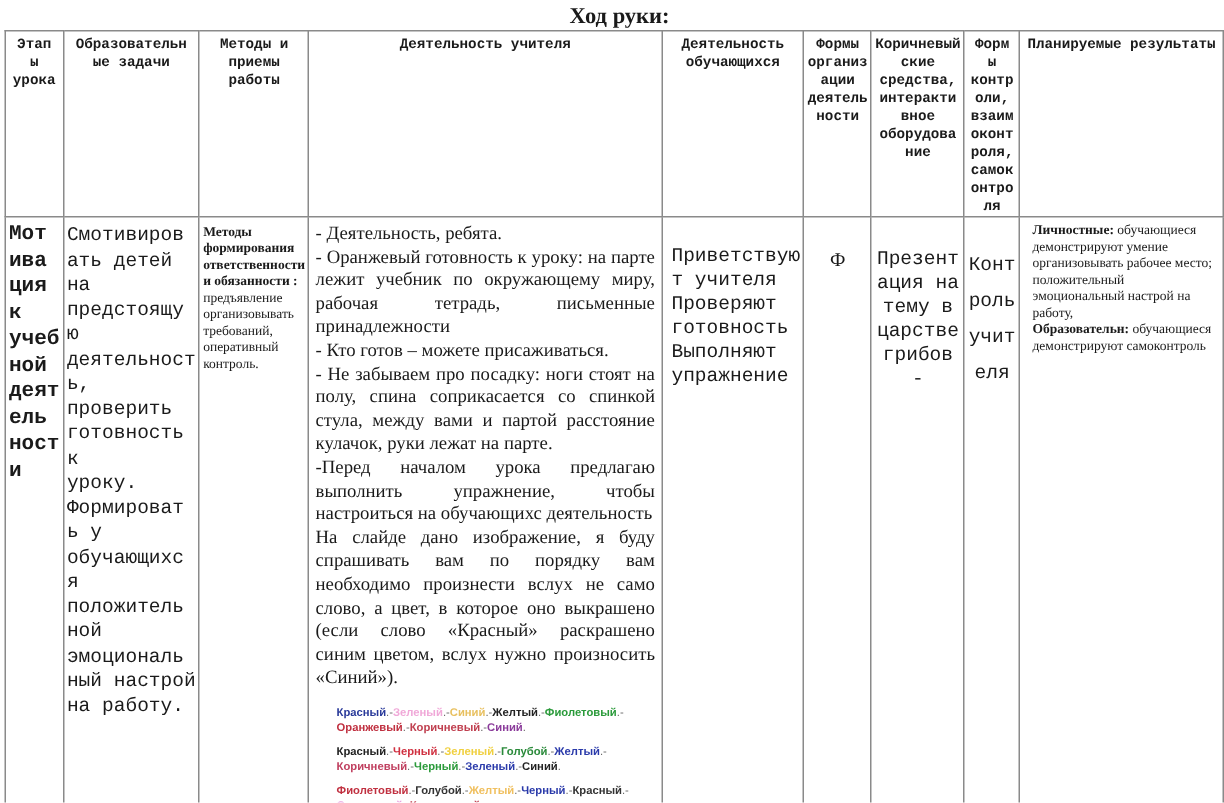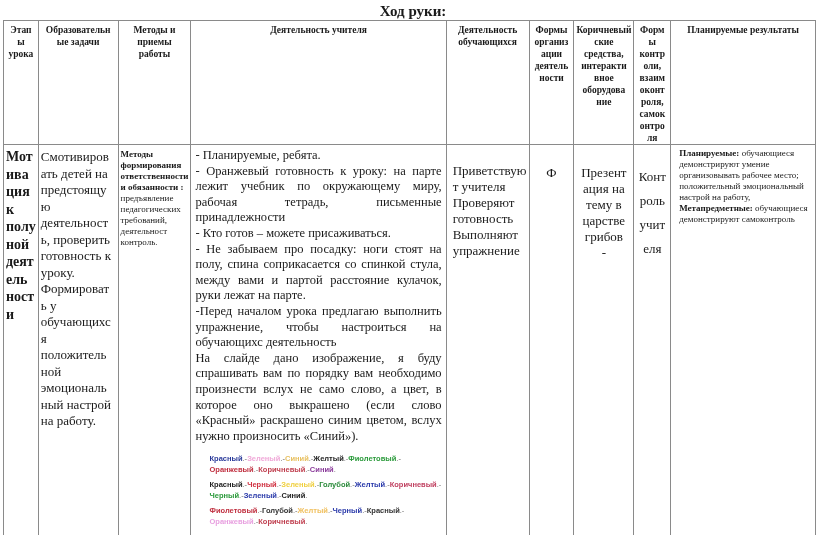--- a/index.html
+++ b/index.html
@@ -81,21 +81,21 @@
 онтро
 ля</th>
     <th class="hdr">Планируемые результаты</th>
   </tr>
   <tr class="body-row">
     <td class="stage">
           <div class="ml">Мот
 ива
 ция
 к
-полу
+учеб
 ной
 деят
 ель
 ност
 и</div>
         </td>
     <td class="tasks">
           <div class="ml">Смотивиров
 ать детей на
 предстоящу
@@ -109,25 +109,25 @@
 обучающихс
 я
 положитель
 ной
 эмоциональ
 ный настрой
 на работу.</div>
         </td>
     <td class="methods">
       <b>Методы формирования ответственности и обязанности :</b>
-      <div>предъявление педагогических требований, деятельност контроль.</div>
+      <div>предъявление организовывать требований, оперативный контроль.</div>
     </td>
     <td class="teacher">
       <div id="teacher-paras">
-            <p>- Планируемые, ребята.</p>
+            <p>- Деятельность, ребята.</p>
             <p>- Оранжевый готовность к уроку: на парте лежит учебник по окружающему миру, рабочая тетрадь, письменные принадлежности</p>
             <p>- Кто готов – можете присаживаться.</p>
             <p>- Не забываем про посадку: ноги стоят на полу, спина соприкасается со спинкой стула, между вами и партой расстояние кулачок, руки лежат на парте.</p>
             <p>-Перед началом урока предлагаю выполнить упражнение, чтобы настроиться на обучающихс деятельность</p>
             <p>На слайде дано изображение, я буду спрашивать вам по порядку вам необходимо произнести вслух не само слово, а цвет, в которое оно выкрашено (если слово «Красный» раскрашено синим цветом, вслух нужно произносить «Синий»).</p>
           </div>
       <div class="colorblock" id="colorblock">
             <div class="line"><span style="color: rgb(42, 58, 154);">Красный</span><span class="sep">.-</span><span style="color: rgb(240, 168, 216);">Зеленый</span><span class="sep">.-</span><span style="color: rgb(232, 192, 96);">Синий</span><span class="sep">.-</span><span style="color: rgb(34, 34, 34);">Желтый</span><span class="sep">.-</span><span style="color: rgb(42, 154, 58);">Фиолетовый</span><span class="sep">.-</span><span style="color: rgb(192, 48, 64);">Оранжевый</span><span class="sep">.-</span><span style="color: rgb(192, 64, 80);">Коричневый</span><span class="sep">.-</span><span style="color: rgb(138, 58, 154);">Синий</span><span class="sep">.</span></div>
             <div class="line"><span style="color: rgb(34, 34, 34);">Красный</span><span class="sep">.-</span><span style="color: rgb(208, 48, 64);">Черный</span><span class="sep">.-</span><span style="color: rgb(240, 208, 64);">Зеленый</span><span class="sep">.-</span><span style="color: rgb(42, 138, 58);">Голубой</span><span class="sep">.-</span><span style="color: rgb(42, 58, 170);">Желтый</span><span class="sep">.-</span><span style="color: rgb(192, 64, 96);">Коричневый</span><span class="sep">.-</span><span style="color: rgb(42, 154, 58);">Черный</span><span class="sep">.-</span><span style="color: rgb(42, 58, 170);">Зеленый</span><span class="sep">.-</span><span style="color: rgb(34, 34, 34);">Синий</span><span class="sep">.</span></div>
             <div class="line"><span style="color: rgb(192, 48, 64);">Фиолетовый</span><span class="sep">.-</span><span style="color: rgb(51, 51, 51);">Голубой</span><span class="sep">.-</span><span style="color: rgb(240, 192, 96);">Желтый</span><span class="sep">.-</span><span style="color: rgb(42, 58, 170);">Черный</span><span class="sep">.-</span><span style="color: rgb(51, 51, 51);">Красный</span><span class="sep">.-</span><span style="color: rgb(232, 160, 224);">Оранжевый</span><span class="sep">.-</span><span style="color: rgb(192, 64, 80);">Коричневый</span><span class="sep">.</span></div>
@@ -153,20 +153,20 @@
 грибов
 -</div>
         </td>
     <td class="control">
           <div class="ml">Конт
 роль
 учит
 еля</div>
         </td>
     <td class="results">
-      <b>Планируемые:</b><span> обучающиеся демонстрируют умение организовывать рабочее место; положительный эмоциональный настрой на работу,</span><br>
-      <b>Метапредметные:</b><span> обучающиеся демонстрируют самоконтроль</span>
+      <b>Личностные:</b><span> обучающиеся демонстрируют умение организовывать рабочее место; положительный эмоциональный настрой на работу,</span><br>
+      <b>Образовательн:</b><span> обучающиеся демонстрируют самоконтроль</span>
     </td>
   </tr>
 </tbody>
   </table>
 
-<style>.ml, .hdr { white-space:pre-line; }</style>
+<style>.ml, .hdr { white-space:pre-line;font-family:Liberation Mono, monospace; }</style>
 
 </body></html>

